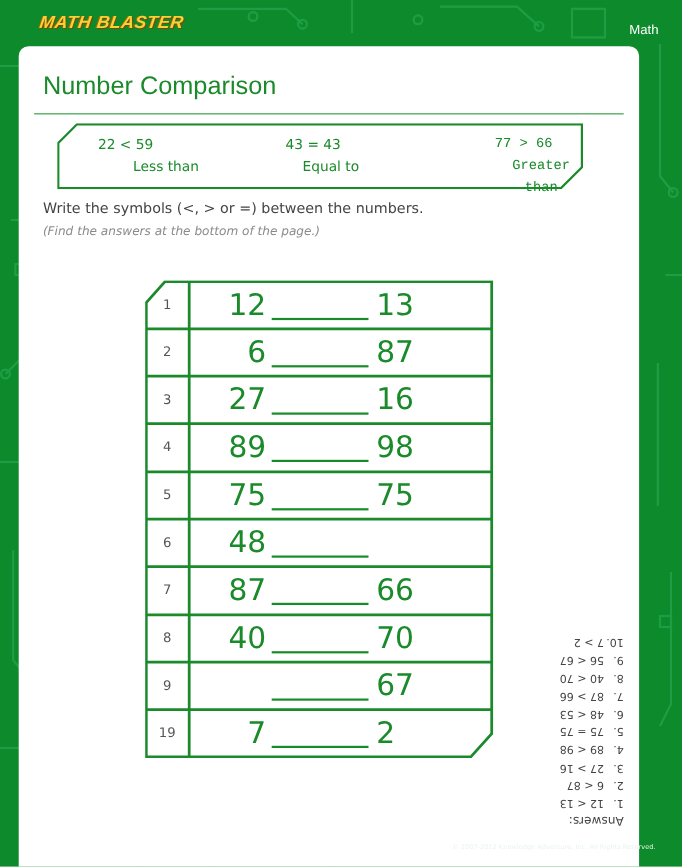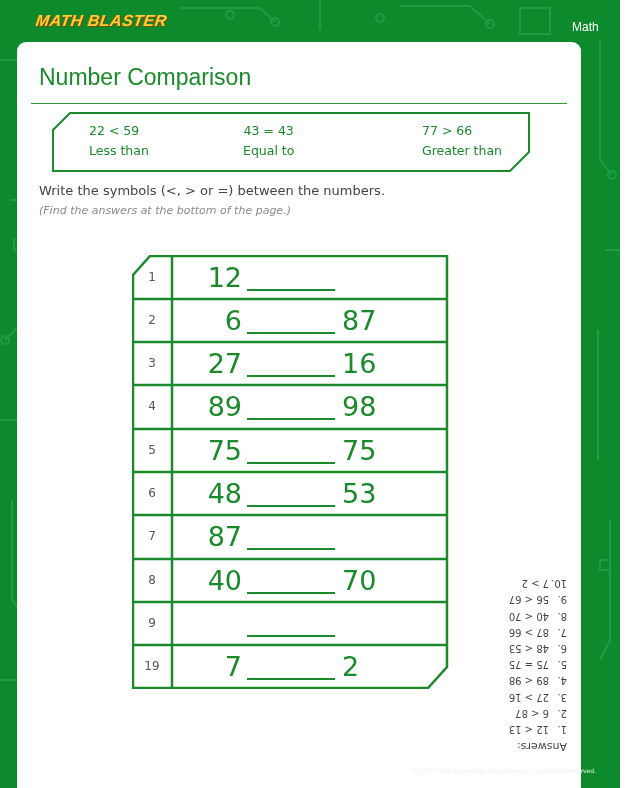--- a/index.html
+++ b/index.html
@@ -36,24 +36,24 @@
       font-family: "Liberation Sans", sans-serif; font-size: 23px; color: #1a8a2a;
     }
     .title-rule {
       position: absolute; left: 14px; top: 61px; width: 536px; height: 1px; background: #2a9a3a;
     }
 
     .examples { position: absolute; left: 35px; top: 70px; width: 478px; height: 60px; }
     .examples svg { position: absolute; left: 0; top: 0; }
     .ex { position: absolute; top: 9px; font-family: "DejaVu Sans", sans-serif; font-size: 12.5px; color: #1a8a2a; line-height: 20px; }
     .ex .expr { display: block; }
-    .ex .lbl { display: block; }
+    .ex .lbl { display: block; margin-left: 32px; }
     .ex-1 { left: 37px; }
     .ex-2 { left: 191px; text-align: center; }
-    .ex-3 { left: 370px; text-align: left; }
+    .ex-3 { left: 370px; text-align: center; font-family: Liberation Mono, monospace; }
 
     .instr {
       position: absolute; left: 22px; top: 141px;
       font-family: "DejaVu Sans", sans-serif; font-size: 13px; color: #444444;
     }
     .hint {
       position: absolute; left: 22px; top: 162px;
       font-family: "DejaVu Sans", sans-serif; font-size: 11px; font-style: italic; color: #8a8a8a;
     }
 
@@ -166,20 +166,21 @@
           <line x1="1" y1="304" x2="315" y2="304"></line>
           <line x1="1" y1="347" x2="315" y2="347"></line>
           <line x1="1" y1="390" x2="315" y2="390"></line>
         </g>
       </svg>
 
       <div class="row" style="top:1px">
         <span class="num">1</span>
         <span class="a">12</span>
         <span class="blank"></span>
+        <span class="b">13</span>
       </div>
       <div class="row" style="top:44px">
         <span class="num">2</span>
         <span class="a">6</span>
         <span class="blank"></span>
         <span class="b">87</span>
       </div>
       <div class="row" style="top:87px">
         <span class="num">3</span>
         <span class="a">27</span>
@@ -195,36 +196,37 @@
       <div class="row" style="top:174px">
         <span class="num">5</span>
         <span class="a">75</span>
         <span class="blank"></span>
         <span class="b">75</span>
       </div>
       <div class="row" style="top:217px">
         <span class="num">6</span>
         <span class="a">48</span>
         <span class="blank"></span>
-        <span class="b">53</span>
       </div>
       <div class="row" style="top:260px">
         <span class="num">7</span>
         <span class="a">87</span>
         <span class="blank"></span>
+        <span class="b">66</span>
       </div>
       <div class="row" style="top:304px">
         <span class="num">8</span>
         <span class="a">40</span>
         <span class="blank"></span>
         <span class="b">70</span>
       </div>
       <div class="row" style="top:347px">
         <span class="num">9</span>
         <span class="blank"></span>
+        <span class="b">67</span>
       </div>
       <div class="row" style="top:390px">
         <span class="num">19</span>
         <span class="a">7</span>
         <span class="blank"></span>
         <span class="b">2</span>
       </div>
     </div>
 
     <div class="answers">

